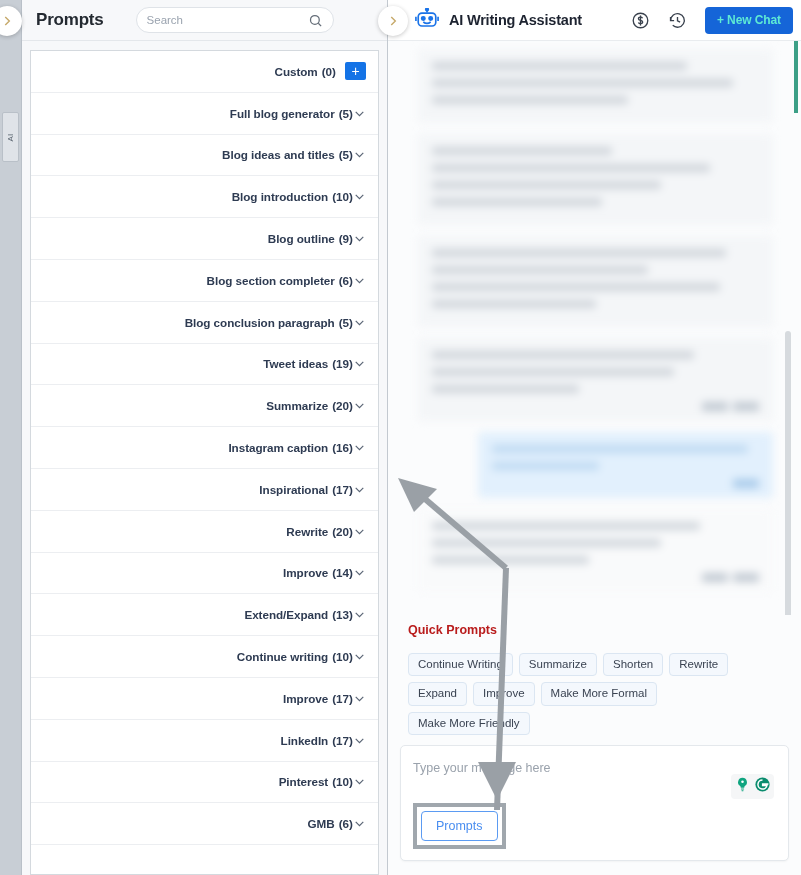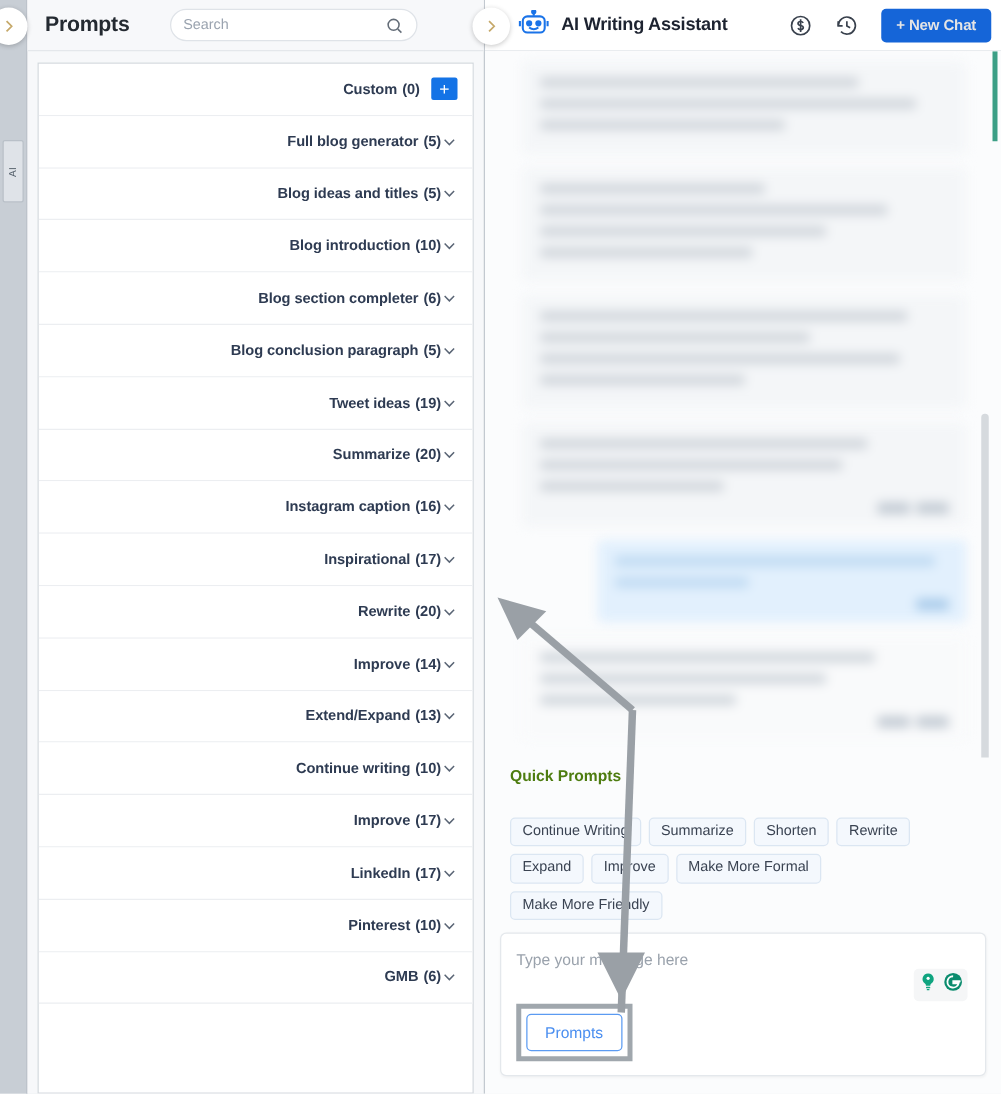--- a/index.html
+++ b/index.html
@@ -170,21 +170,21 @@
   }
   .header-spacer { flex: 1; }
   .hicon {
     color: #39414d;
     display: flex;
     cursor: pointer;
     margin-right: 9px;
   }
   .new-chat-btn {
     background: #1565d8;
-    color: #e5e5e5;
+    color: #5eead4;
     border: none;
     border-radius: 4px;
     height: 27px;
     padding: 0 12px;
     font-size: 12px;
     font-weight: bold;
     cursor: pointer;
     font-family: "Liberation Sans", sans-serif;
     letter-spacing: -.1px;
   }
@@ -240,22 +240,22 @@
   }
 
   
   .quick-prompts {
     padding: 8px 20px 10px 20px;
     background: #fbfcfd;
   }
   .qp-title {
     font-size: 12.5px;
     font-weight: bold;
-    color: #4d7c0f;
-    margin-bottom: 26px;
+    color: #b91c1c;
+    margin-bottom: 16px;
   }
   .qp-rows { display: flex; flex-wrap: wrap; gap: 6px; }
   .qp-chip {
     background: #f4f8fd;
     border: 1px solid #dbe6f2;
     border-radius: 4px;
     font-size: 11.5px;
     color: #3a4352;
     padding: 5px 9px;
     cursor: pointer;
@@ -407,20 +407,31 @@
             <span class="chev">
               <svg width="13" height="13" viewBox="0 0 24 24" fill="none" stroke="currentColor" stroke-width="2.2">
                 <polyline points="5,9 12,16 19,9"></polyline>
               </svg>
             </span>
           </div>
           <div class="prompt-row">
             <div class="row-left">
               <span class="prompt-label">Blog introduction</span>
               <span class="prompt-count">(10)</span>
+            </div>
+            <span class="chev">
+              <svg width="13" height="13" viewBox="0 0 24 24" fill="none" stroke="currentColor" stroke-width="2.2">
+                <polyline points="5,9 12,16 19,9"></polyline>
+              </svg>
+            </span>
+          </div>
+          <div class="prompt-row">
+            <div class="row-left">
+              <span class="prompt-label">Blog outline</span>
+              <span class="prompt-count">(9)</span>
             </div>
             <span class="chev">
               <svg width="13" height="13" viewBox="0 0 24 24" fill="none" stroke="currentColor" stroke-width="2.2">
                 <polyline points="5,9 12,16 19,9"></polyline>
               </svg>
             </span>
           </div>
           <div class="prompt-row">
             <div class="row-left">
               <span class="prompt-label">Blog section completer</span>

